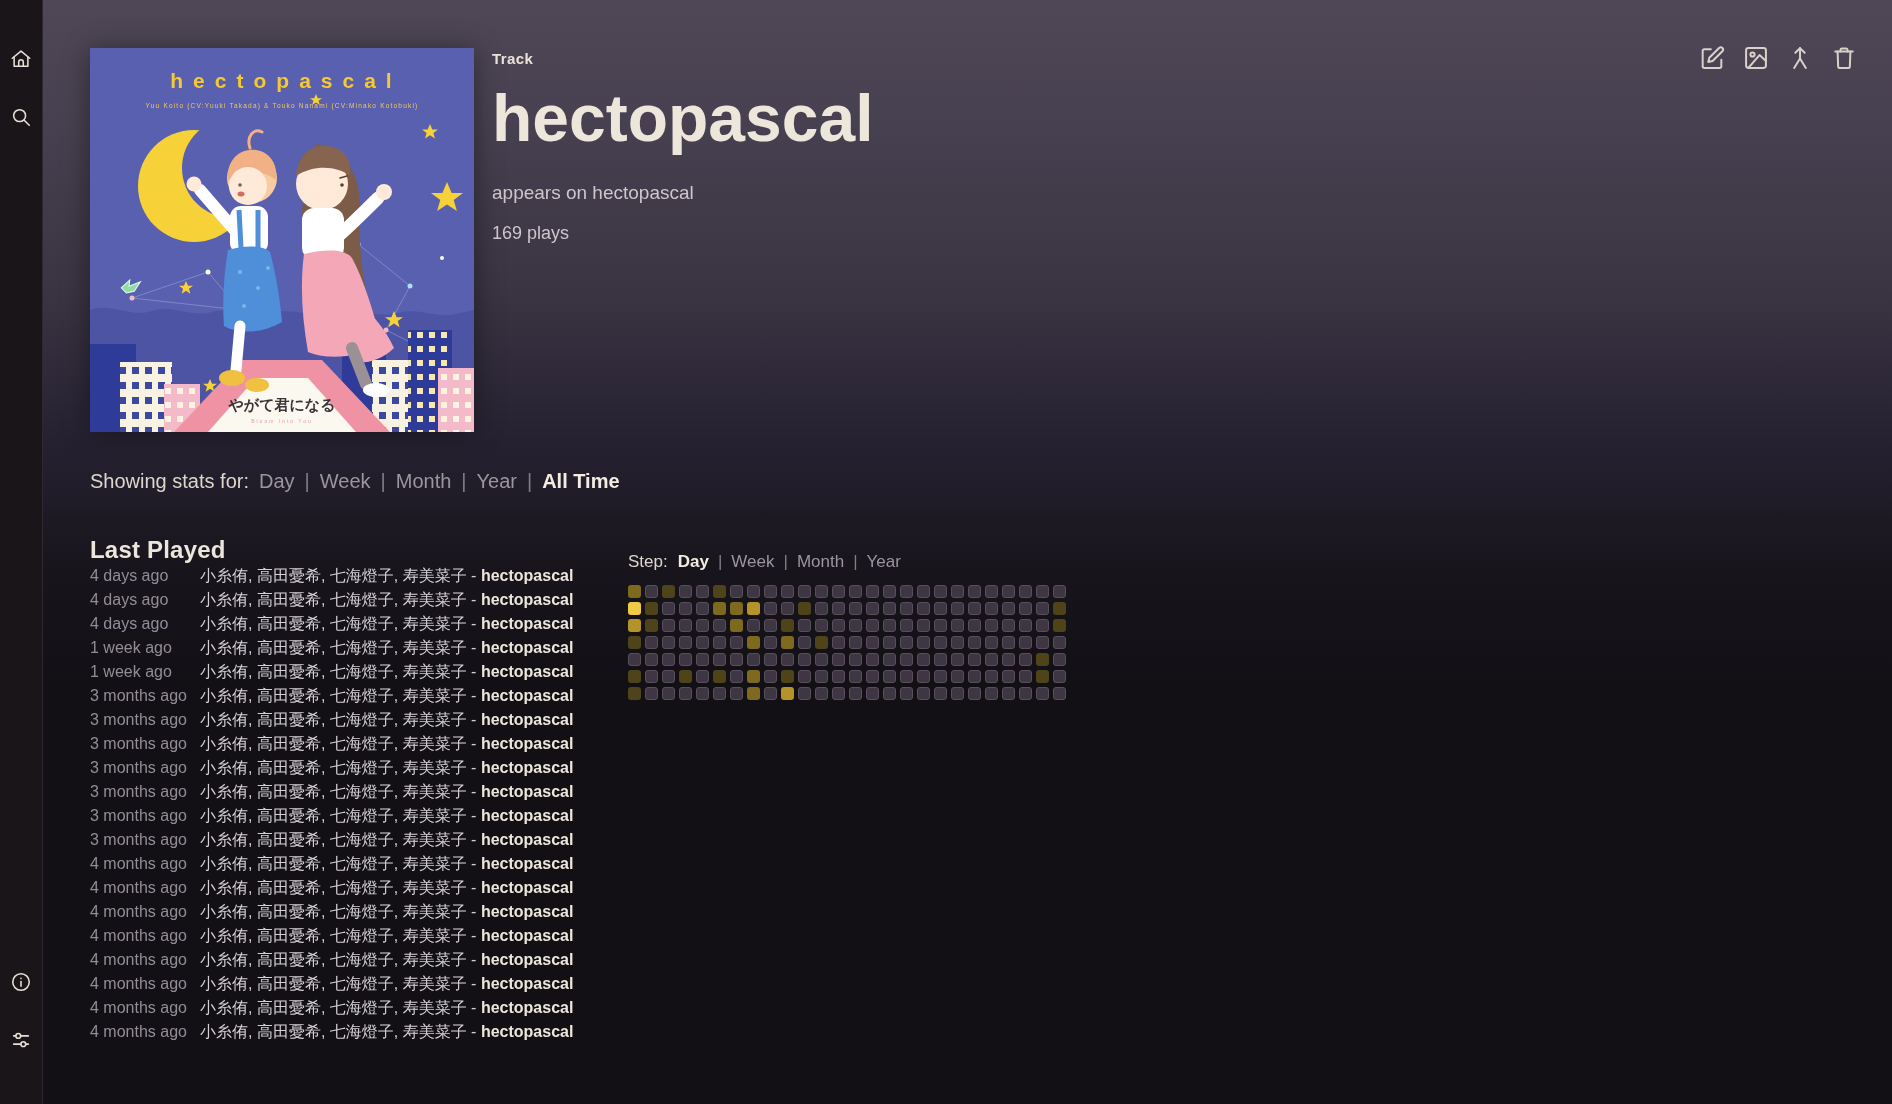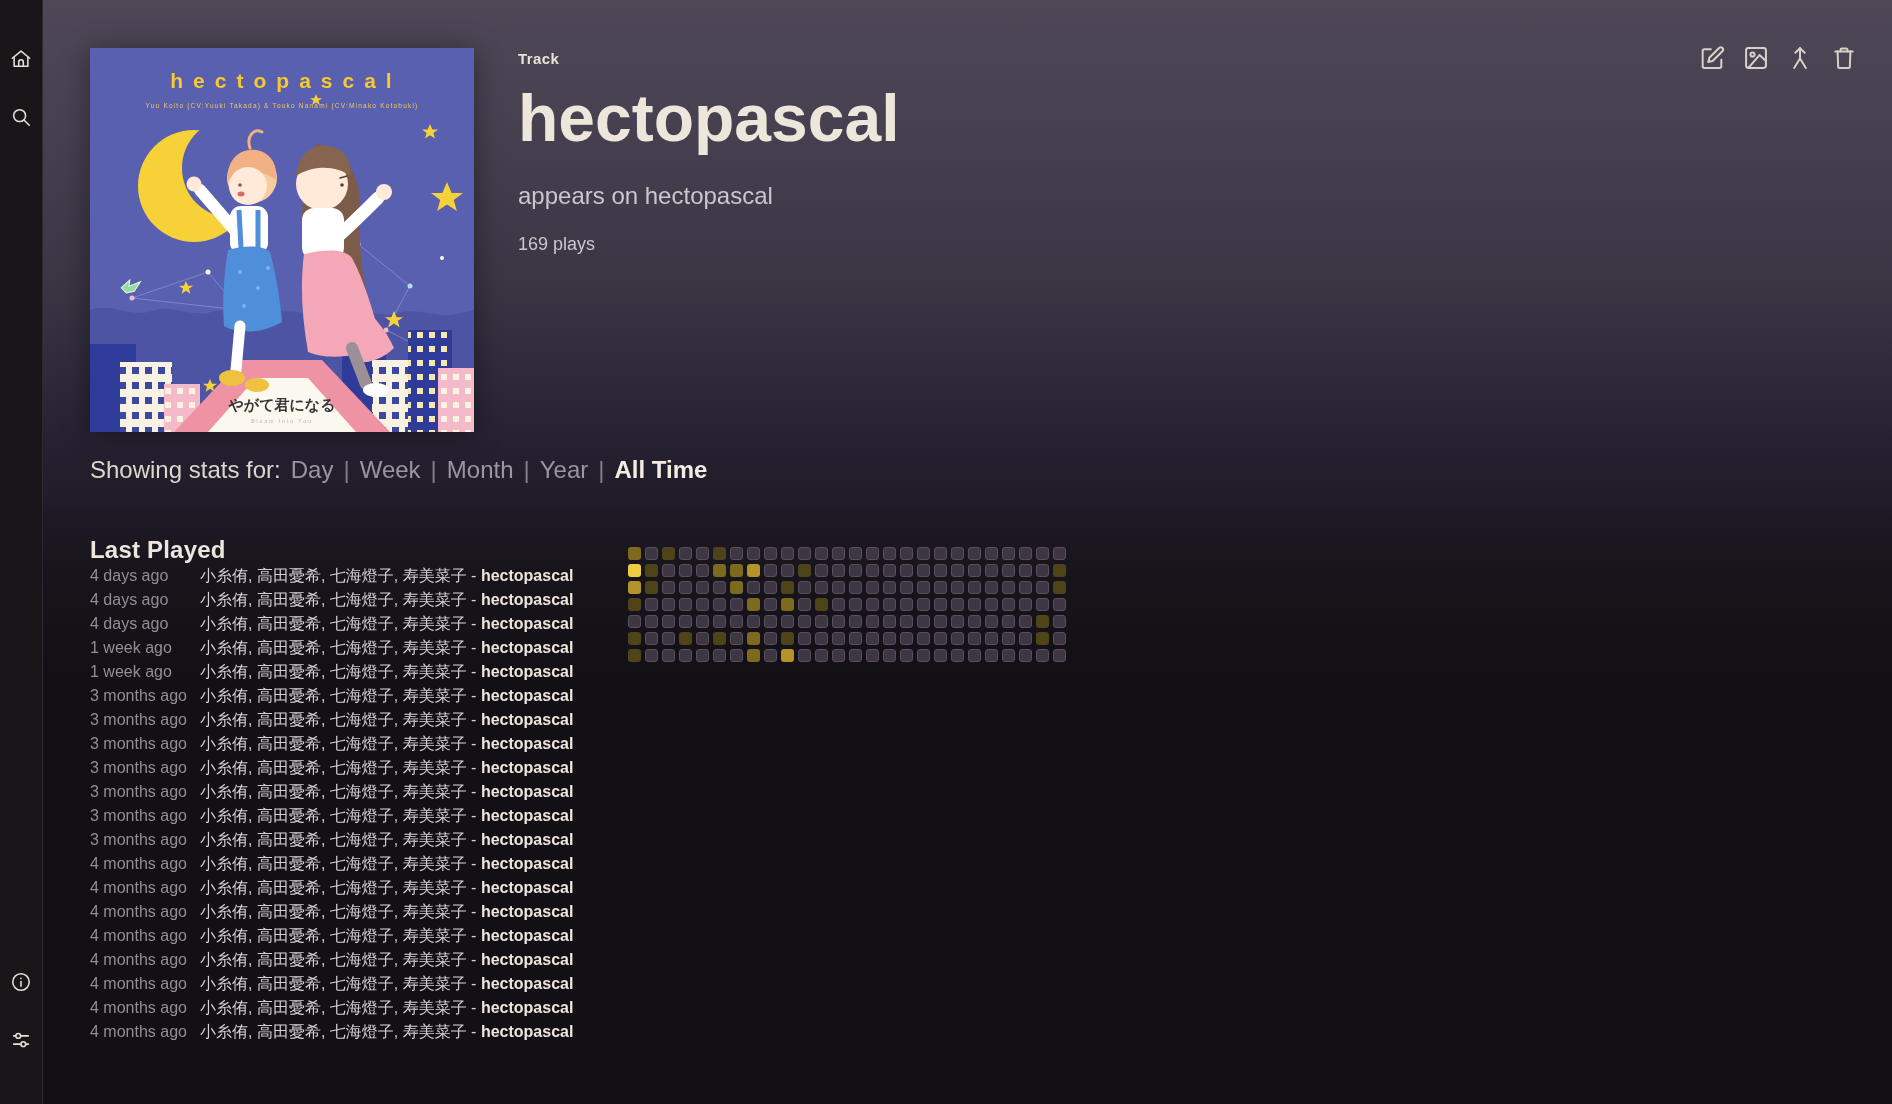--- a/index.html
+++ b/index.html
@@ -19,28 +19,28 @@
   .side-icon svg{width:100%;height:100%;display:block}
   
   .main{position:absolute;left:43px;top:0;right:0;bottom:0}
   .toolbar{position:absolute;top:44px;right:34px;display:flex;gap:16px;z-index:5}
   .tool-btn{width:28px;height:28px;color:#d8d2c9;cursor:pointer}
   .tool-btn svg{width:100%;height:100%;display:block}
   
   .hero{position:absolute;left:47px;top:48px;display:flex}
   .cover{width:384px;height:384px;flex:none;box-shadow:0 2px 26px rgba(0,0,0,.4)}
   .cover svg{width:100%;height:100%;display:block}
-  .meta{margin-left:44px;padding-top:2px}
+  .meta{margin-left:18px;padding-top:2px}
   .entity-type{font-size:15px;font-weight:bold;color:#e8e2d8;letter-spacing:.4px}
   .page-title{font-size:66px;font-weight:bold;color:#ece6db;margin:17px 0 0;line-height:1.05}
-  .appears{margin-top:29px;font-size:24px;color:#cdc6cc}
+  .appears{margin-top:29px;font-size:19px;color:#cdc6cc}
   .album-link{color:#cdc6cc;cursor:pointer}
   .plays{margin-top:16px;font-size:18px;color:#cdc6cc}
   
-  .stats-filter{position:absolute;left:47px;top:456px;font-size:24px;color:#ddd7cd}
+  .stats-filter{position:absolute;left:47px;top:470px;font-size:20px;color:#ddd7cd}
   .sf-label{margin-right:10px}
   .opt{color:#9c949e;cursor:pointer}
   .opt.sel{color:#f2ece2;font-weight:bold}
   .sep{color:#847c86;margin:0 10px}
   
   .last-played{position:absolute;left:47px;top:536px}
   .section-h{font-size:24px;font-weight:bold;color:#ece6dc;margin:0;letter-spacing:.2px}
   .lp-table{border-collapse:collapse;font-size:16px}
   .lp-table td{padding:0;height:24px;vertical-align:middle;white-space:nowrap}
   .lp-table td.time{width:100px;min-width:100px;color:#948d97;padding-right:10px}
@@ -336,20 +336,23 @@
           </tr>
           <tr>
             <td class="time">4 months ago</td>
             <td class="trackcell"><span class="artist">小糸侑</span>, <span class="artist">高田憂希</span>, <span class="artist">七海燈子</span>, <span class="artist">寿美菜子</span> - <span class="tracklink">hectopascal</span></td>
           </tr>
         </tbody>
     </table>
   </section>
 
   <section class="activity">
+    <div class="opt-row">
+      <span class="row-label">Step:</span><span id="step-options"><span class="opt sel">Day</span><span class="sep">|</span><span class="opt">Week</span><span class="sep">|</span><span class="opt">Month</span><span class="sep">|</span><span class="opt">Year</span></span>
+    </div>
     <div id="heatmap">
         <div class="cell" style="background: rgb(125, 106, 31);"></div>
         <div class="cell empty" style="background: rgb(62, 55, 67); border-color: rgb(88, 78, 94);"></div>
         <div class="cell" style="background: rgb(79, 67, 26);"></div>
         <div class="cell empty" style="background: rgb(62, 55, 67); border-color: rgb(88, 78, 94);"></div>
         <div class="cell empty" style="background: rgb(62, 55, 67); border-color: rgb(88, 78, 94);"></div>
         <div class="cell" style="background: rgb(79, 67, 26);"></div>
         <div class="cell empty" style="background: rgb(62, 55, 67); border-color: rgb(88, 78, 94);"></div>
         <div class="cell empty" style="background: rgb(62, 55, 67); border-color: rgb(88, 78, 94);"></div>
         <div class="cell empty" style="background: rgb(62, 55, 67); border-color: rgb(88, 78, 94);"></div>

